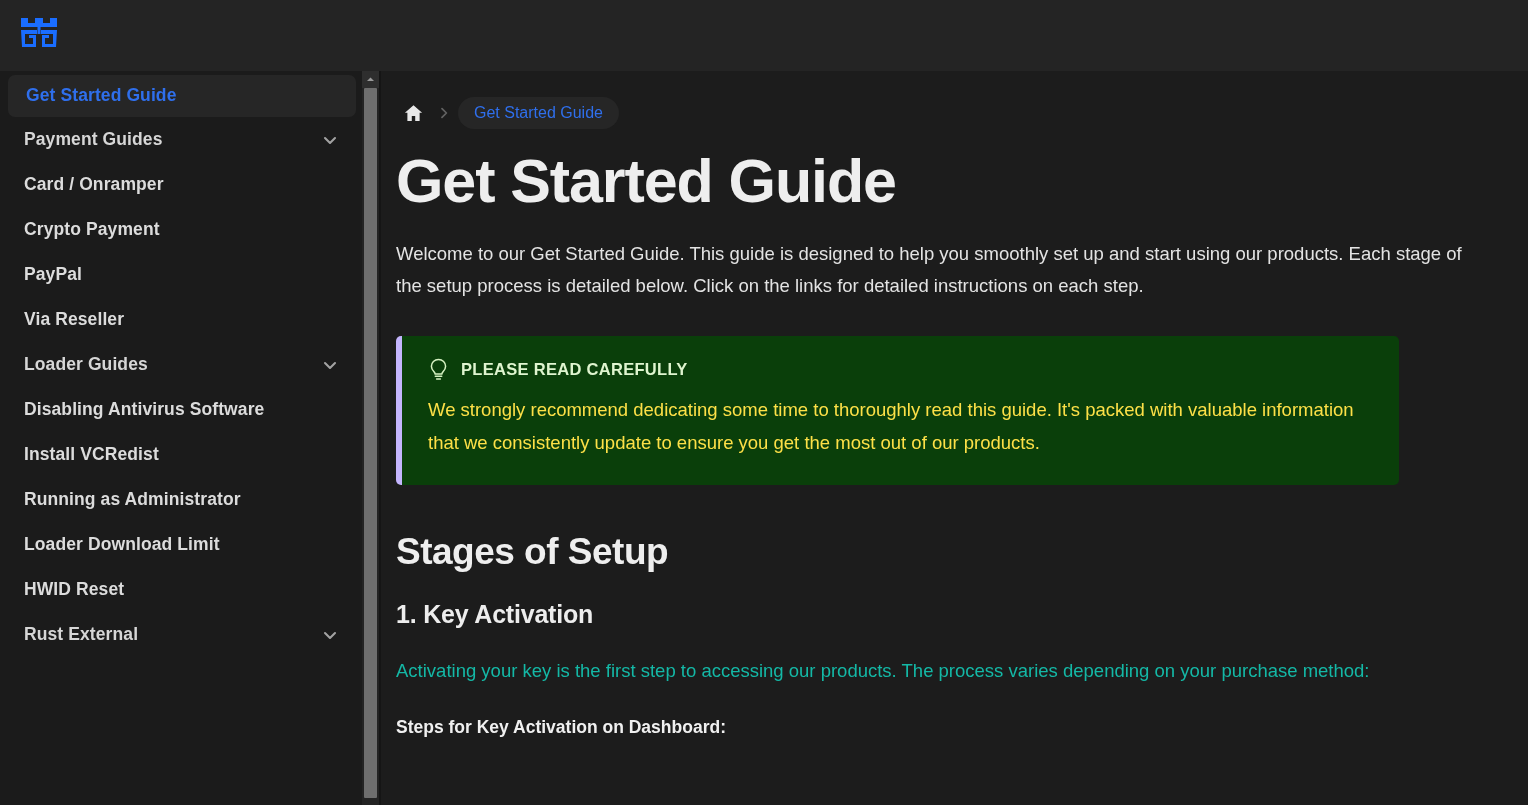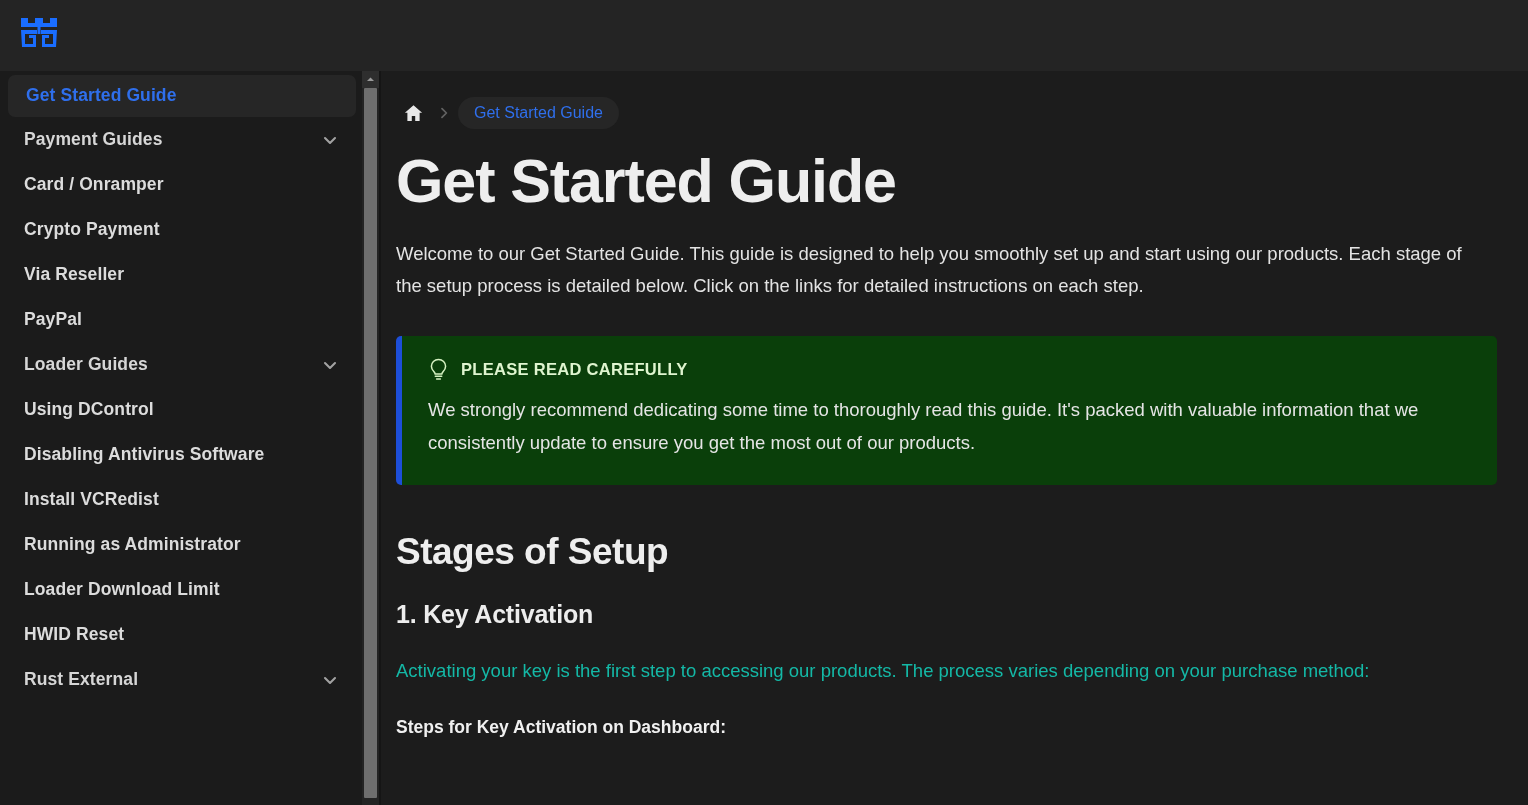--- a/index.html
+++ b/index.html
@@ -185,39 +185,39 @@
     font-size: 18.5px;
     line-height: 1.72;
     margin-top: 26px;
     max-width: 1080px;
     font-weight: 400;
   }
 
   
   .callout {
     margin-top: 34px;
-    width: 1101px;
+    width: 1003px;
     background: #0a3f0a;
-    border-left: 6px solid #1d4ed8;
+    border-left: 6px solid #c4b5fd;
     border-radius: 5px;
     padding: 22px 26px 26px 26px;
   }
 
   .callout-head {
     display: flex;
     align-items: center;
     gap: 12px;
     color: #dff5cf;
     font-size: 16.5px;
     font-weight: 700;
     letter-spacing: .3px;
   }
 
   .callout-body {
-    color: #e5e5e5;
+    color: #fde047;
     font-size: 18.5px;
     line-height: 1.78;
     margin-top: 12px;
     font-weight: 400;
   }
 
   h2.section {
     color: #eeeeee;
     font-size: 37px;
     font-weight: 700;
@@ -290,38 +290,35 @@
       </span>
     </div>
 
     <div class="nav-item child">
       <span class="nav-label">Card / Onramper</span>
     </div>
     <div class="nav-item child">
       <span class="nav-label">Crypto Payment</span>
     </div>
     <div class="nav-item child">
+      <span class="nav-label">PayPal</span>
+    </div>
+    <div class="nav-item child">
       <span class="nav-label">Via Reseller</span>
-    </div>
-    <div class="nav-item child">
-      <span class="nav-label">PayPal</span>
     </div>
 
     <div class="nav-item">
       <span class="nav-label">Loader Guides</span>
       <span class="chev">
         <svg width="18" height="18" viewBox="0 0 18 18">
             <path d="M4 7 L9 12 L14 7" fill="none" stroke="#c8c8c8" stroke-width="2.1" stroke-linecap="round" stroke-linejoin="round"></path>
           </svg>
       </span>
     </div>
 
-    <div class="nav-item child">
-      <span class="nav-label">Using DControl</span>
-    </div>
     <div class="nav-item child">
       <span class="nav-label">Disabling Antivirus Software</span>
     </div>
     <div class="nav-item child">
       <span class="nav-label">Install VCRedist</span>
     </div>
     <div class="nav-item child">
       <span class="nav-label">Running as Administrator</span>
     </div>
     <div class="nav-item child">

